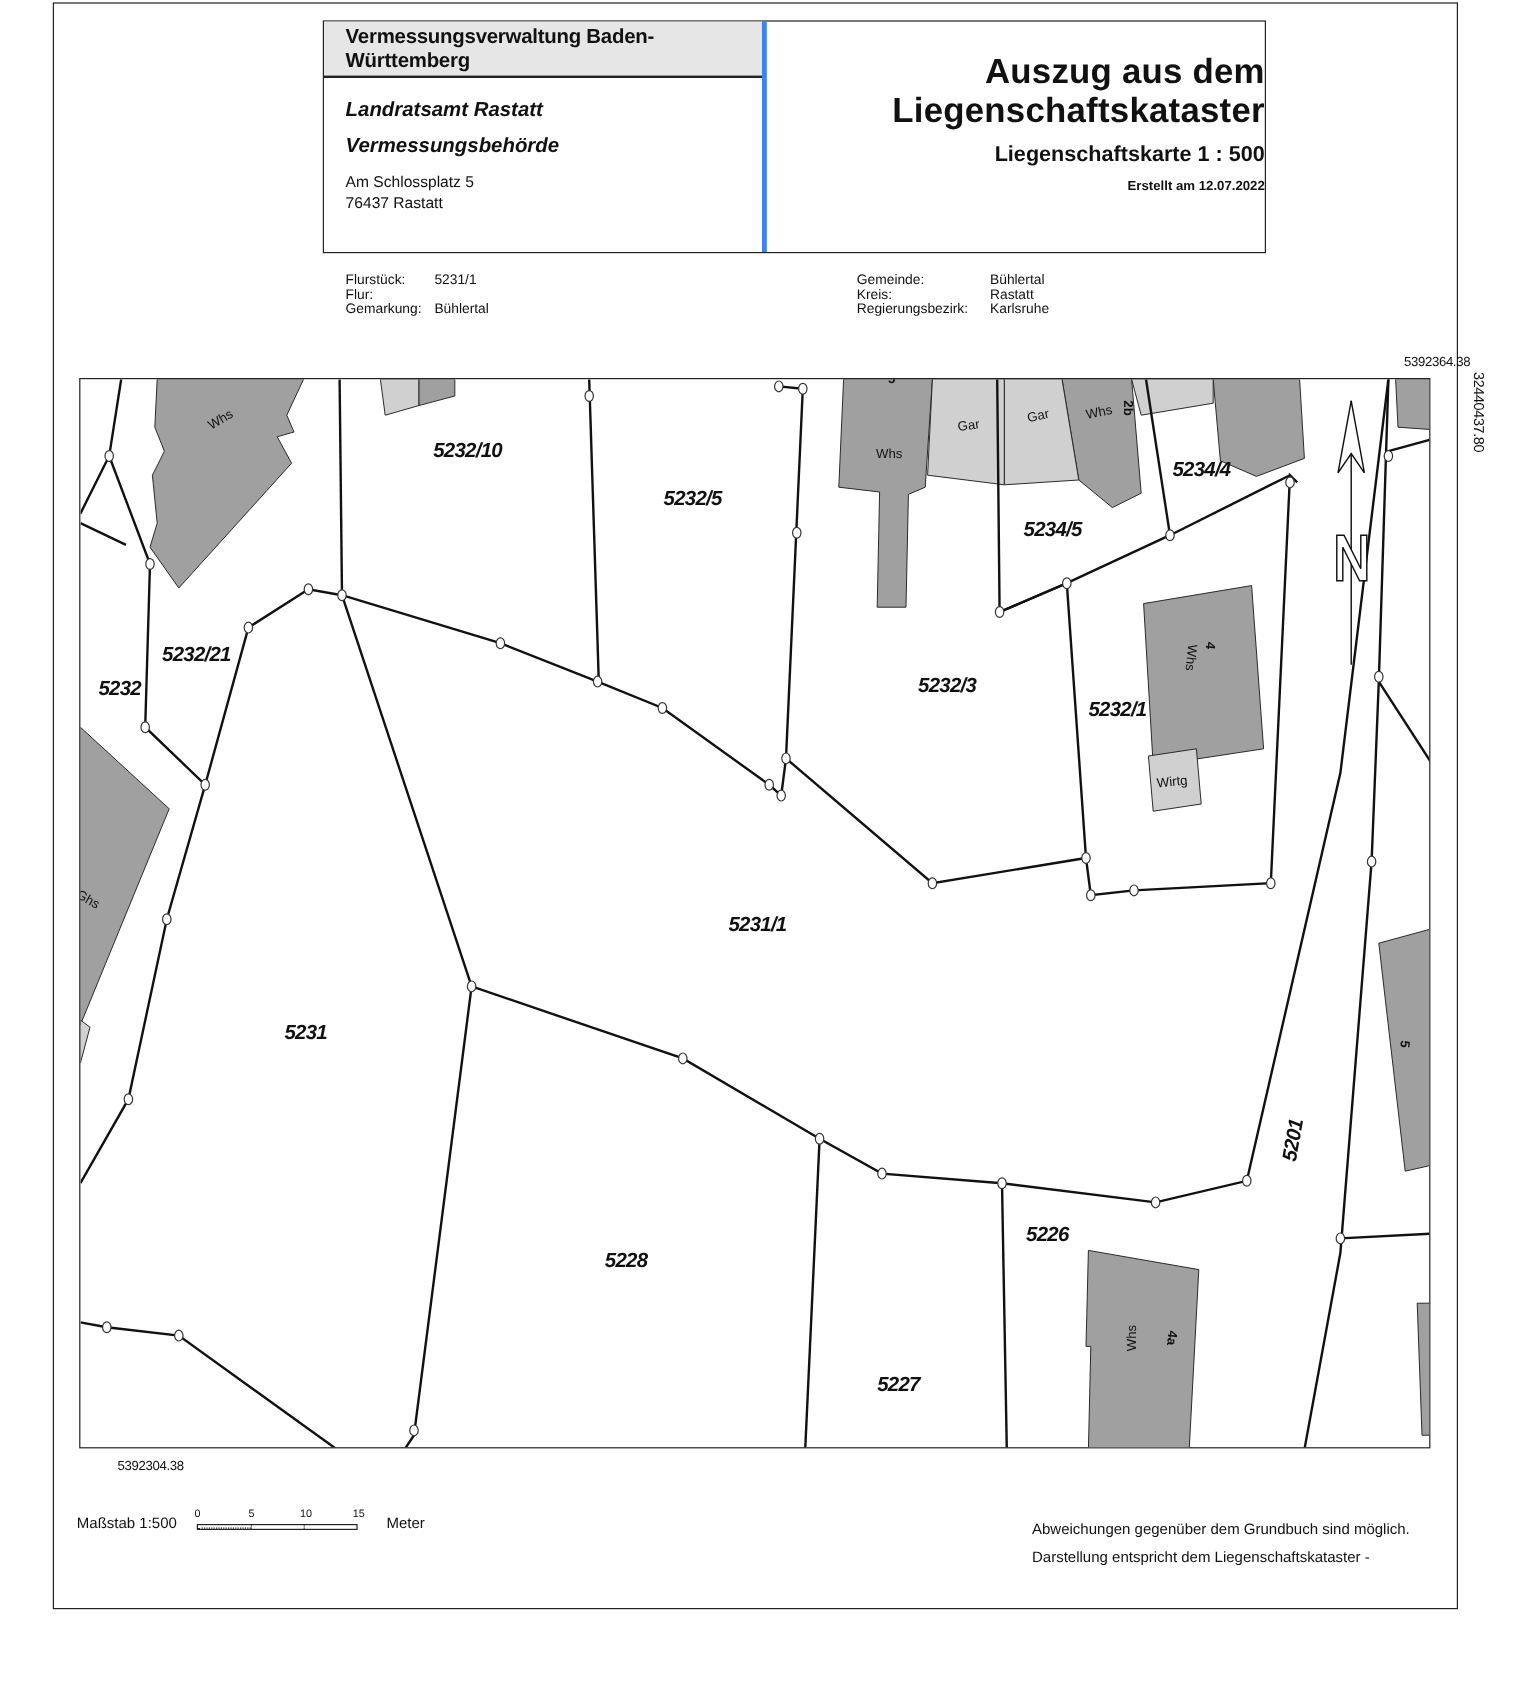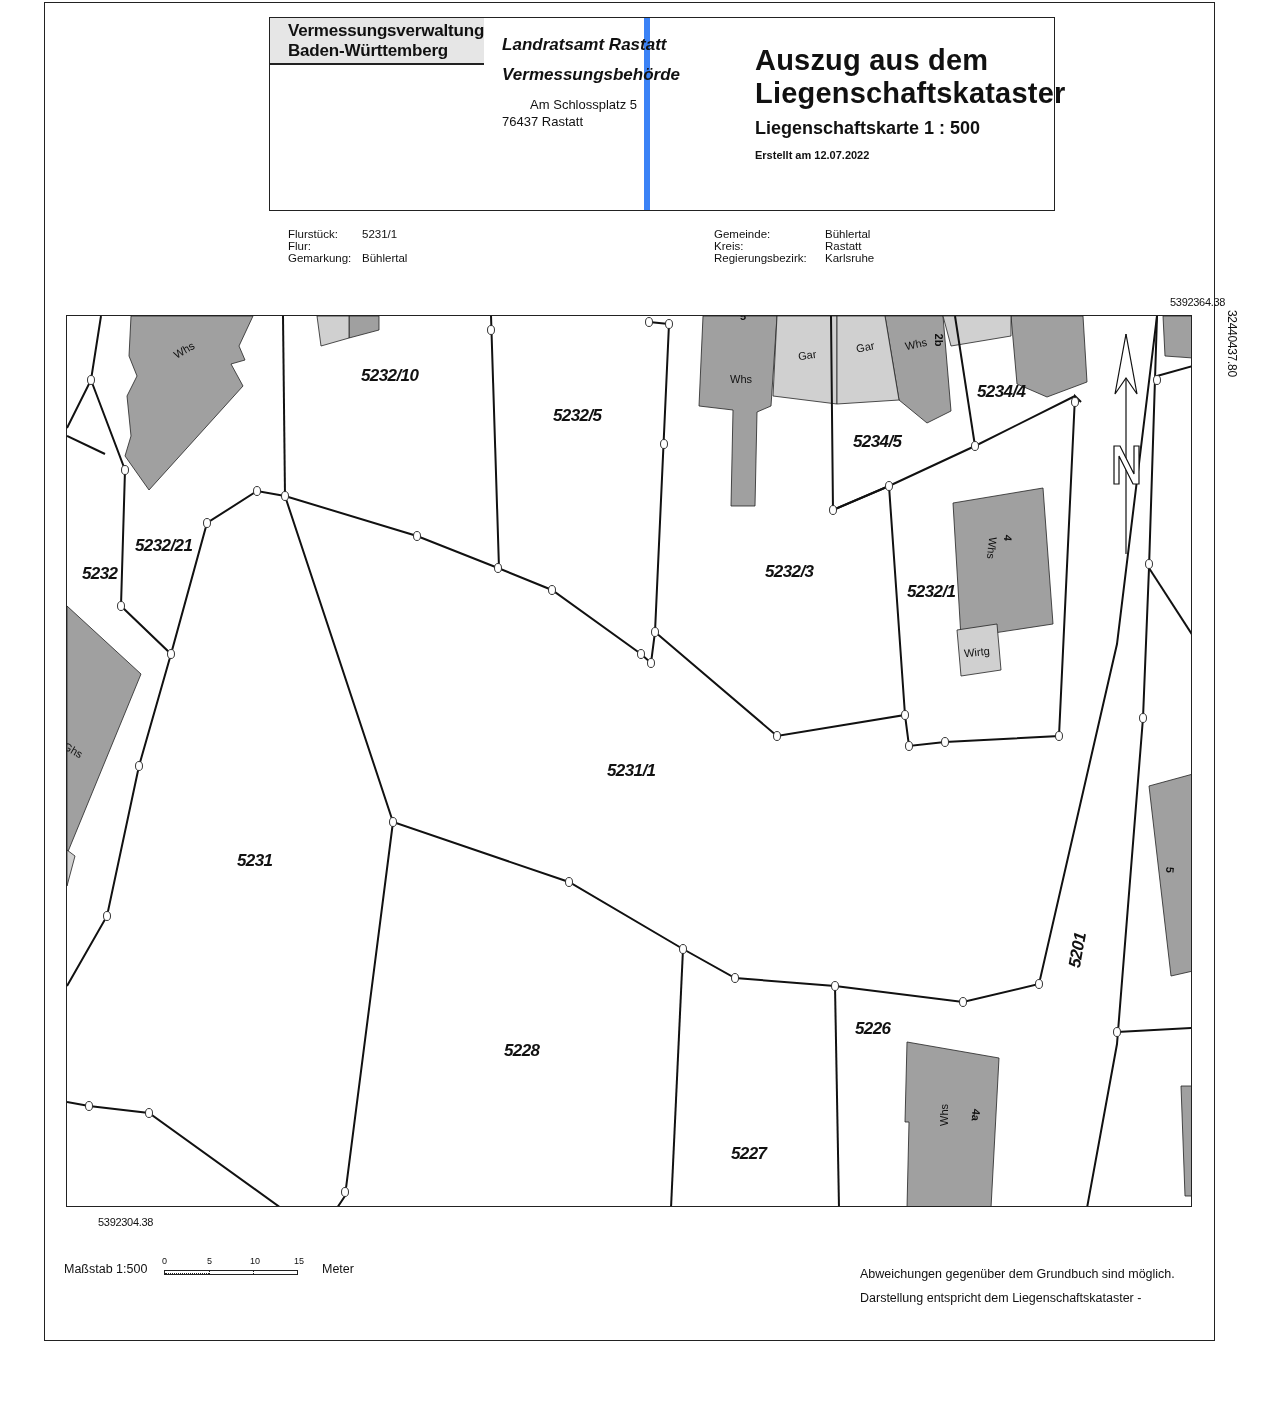--- a/index.html
+++ b/index.html
@@ -3,27 +3,27 @@
 <meta charset="utf-8">
 <style>
   * { box-sizing: border-box; margin: 0; padding: 0; }
   html, body { width: 1280px; height: 1423px; background: #ffffff; overflow: hidden; }
   body { position: relative; font-family: "Liberation Sans", sans-serif; color: #111; }
 
   .sheet { position: absolute; left: 44px; top: 2px; width: 1171px; height: 1339px; border: 1.5px solid #222; background: #fff; }
 
   
   .hdr { position: absolute; left: 269px; top: 17px; width: 786px; height: 194px; border: 1.5px solid #222; display: flex; }
-  .hdr-left { width: 380px; border-right: 6px solid #3b82f6; display: flex; flex-direction: row; }
+  .hdr-left { width: 380px; border-right: 4px solid #3b82f6; display: flex; flex-direction: column; }
   .hdr-agency { height: 47px; background: #e6e6e6; border-bottom: 2px solid #222; display: flex; align-items: center; padding-left: 18px; font-weight: bold; font-size: 17px; letter-spacing: -0.2px; transform-origin: left; }
   .hdr-office { padding: 12px 0 0 18px; }
   .hdr-office .l1, .hdr-office .l2 { font-weight: bold; font-size: 17px; line-height: 30px; font-style: italic; }
   .hdr-office .a1, .hdr-office .a2 { font-size: 13px; line-height: 17px; }
-  .hdr-office .a1 { margin-top: 6px; margin-left: 28px; }
-  .hdr-right { flex: 1; padding: 26px 0 0 105px; }
+  .hdr-office .a1 { margin-top: 6px; }
+  .hdr-right { flex: 1; padding: 26px 0 0 105px; text-align: right; }
   .hdr-right .t1, .hdr-right .t2 { font-weight: bold; font-size: 29px; line-height: 33px; letter-spacing: 0.2px; }
   .hdr-right .t3 { font-weight: bold; font-size: 18px; margin-top: 8px; }
   .hdr-right .t4 { font-weight: bold; font-size: 11px; margin-top: 10px; }
 
   
   .meta { position: absolute; top: 228px; font-size: 11.5px; line-height: 12px; }
   .meta-left { left: 288px; }
   .meta-right { left: 714px; }
   .meta-row { display: flex; }
   .meta-row .k { width: 74px; }

